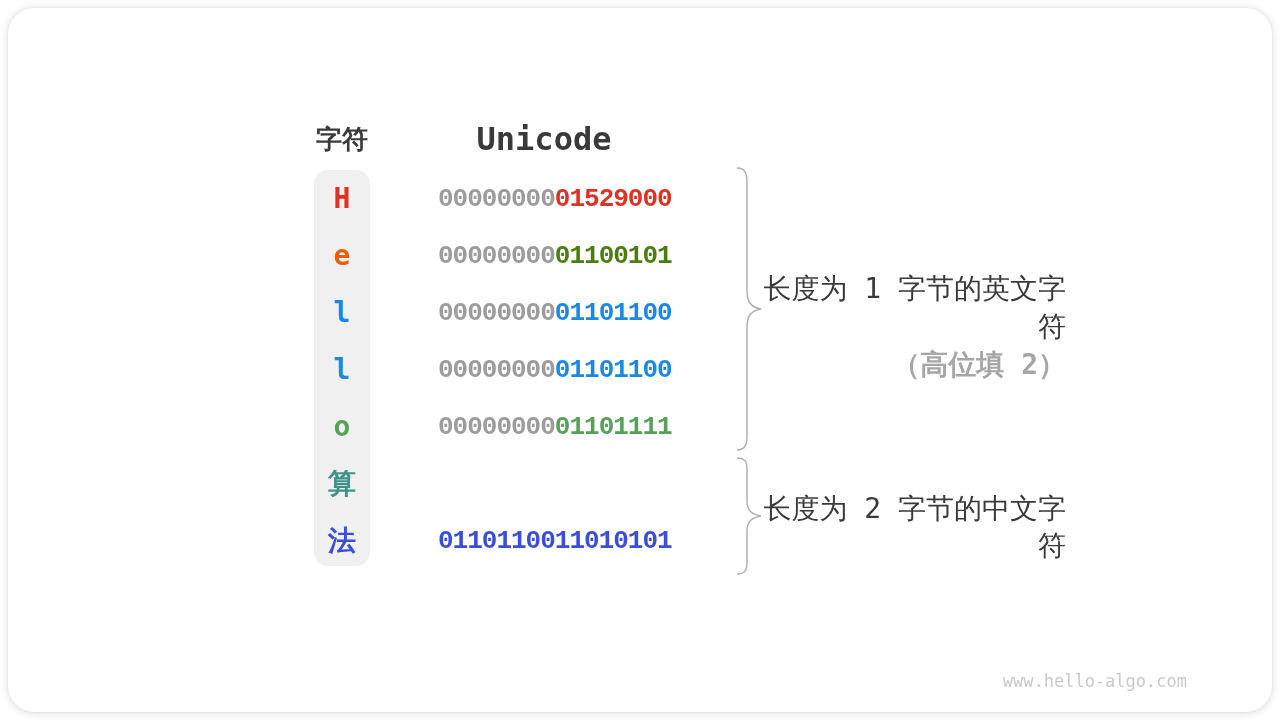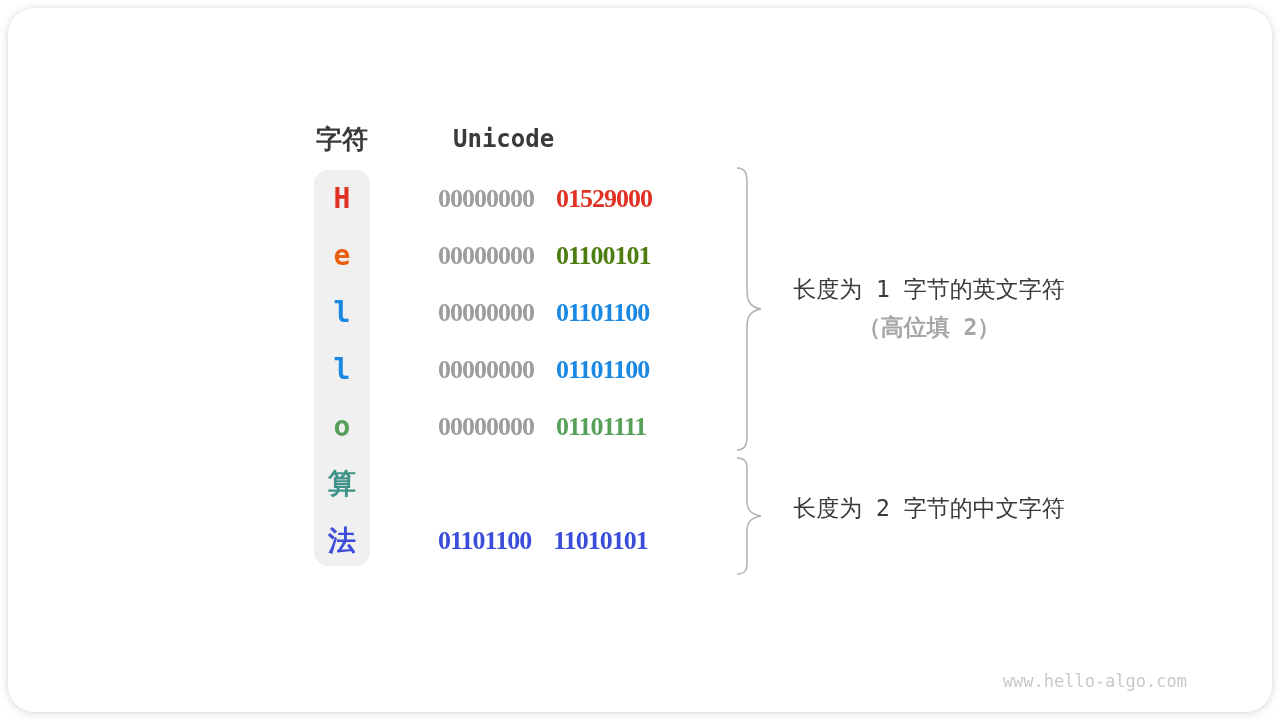--- a/index.html
+++ b/index.html
@@ -20,41 +20,41 @@
     box-shadow: 0 1px 10px rgba(0,0,0,0.14), 0 0 2px rgba(0,0,0,0.08);
   }
   .pill {
     position: absolute;
     left: 306px; top: 162px;
     width: 56px; height: 396px;
     border-radius: 14px;
   }
   .hdr { position: absolute; top: 112px; height: 38px; line-height: 38px; font-weight: bold; color: #3a3a3a; }
   .hdr-char { left: 306px; width: 56px; text-align: center; font-size: 26px; font-family: "DejaVu Sans", sans-serif; }
-  .hdr-unicode { left: 445px; width: 260px; font-size: 24px; font-family: "DejaVu Sans Mono", monospace; }
+  .hdr-unicode { left: 406px; width: 260px; text-align: center; font-size: 32px; font-family: "DejaVu Sans Mono", monospace; }
   .row { position: absolute; left: 0; width: 100%; height: 42px; }
   .char-cell {
     position: absolute; left: 306px; width: 56px;
     text-align: center; line-height: 42px;
     font-size: 28px; font-weight: bold;
     font-family: "DejaVu Sans Mono", sans-serif;
   }
   .bin {
     position: absolute; left: 430px;
-    display: flex; gap: 22px;
+    display: flex; gap: 0;
     line-height: 42px;
     font-size: 26px; font-weight: bold;
-    font-family: Liberation Serif, serif;
+    font-family: Liberation Mono, monospace;
     letter-spacing: -1px;
   }
   .brace { position: absolute; }
   .ann {
-    position: absolute; left: 756px; width: 330px;
-    text-align: center;
-    font-size: 23px; line-height: 38px;
+    position: absolute; left: 728px; width: 330px;
+    text-align: right;
+    font-size: 28px; line-height: 38px;
     font-family: "DejaVu Sans Mono", "DejaVu Sans", sans-serif;
   }
   .ann-1 { top: 262px; }
   .ann-2 { top: 482px; line-height: 37px; }
   .ann-line-main { color: #3a3a3a; font-weight: 500; }
   .ann-line-sub { font-weight: bold; }
   .watermark {
     position: absolute; right: 85px; bottom: 21px;
     font-size: 17px;
     font-family: "DejaVu Sans Mono", monospace;

